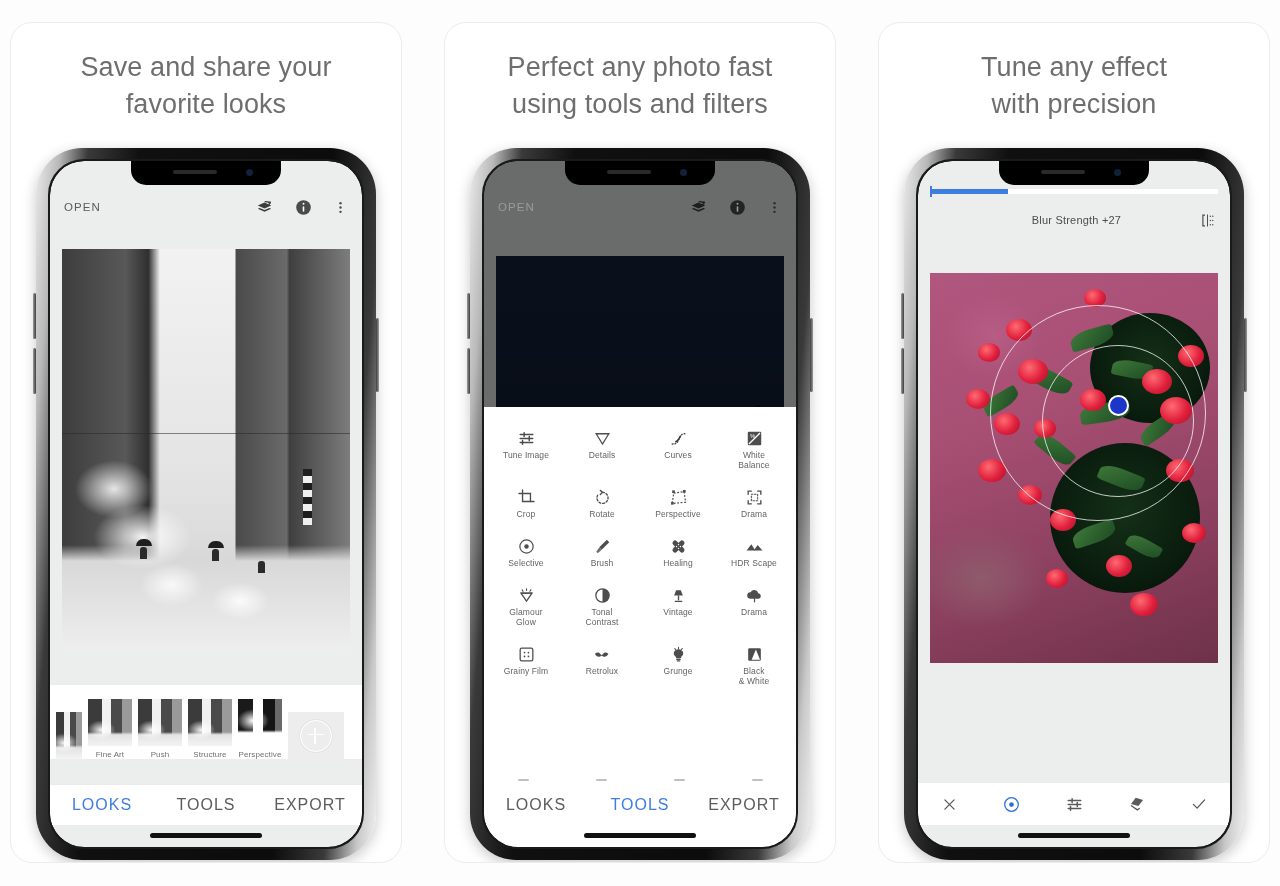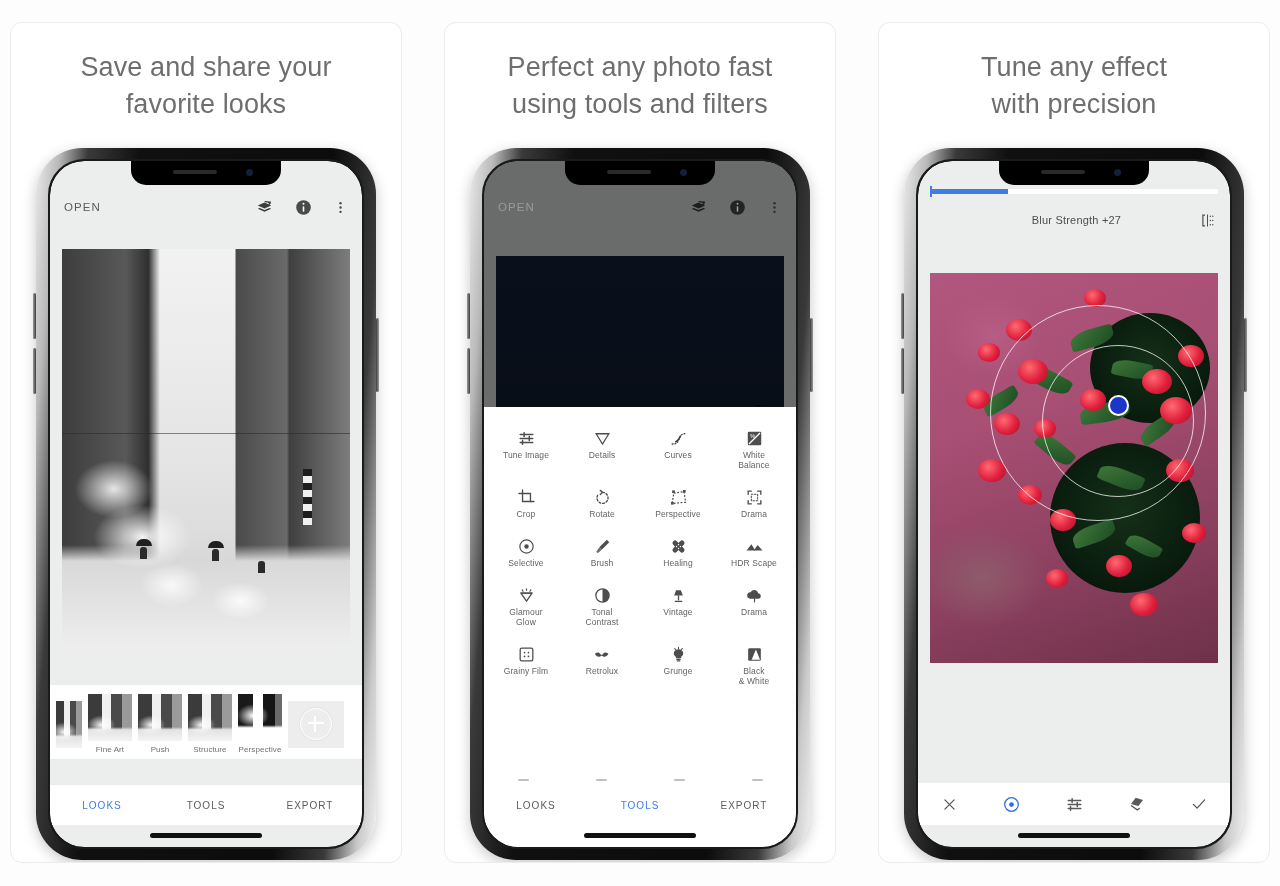--- a/index.html
+++ b/index.html
@@ -16,21 +16,21 @@
   }
 
   
   .card {
     position: absolute;
     top: 22px;
     width: 392px;
     height: 841px;
     background: #ffffff;
     border: 1px solid #ececec;
-    border-radius: 12px;
+    border-radius: 22px;
     box-sizing: border-box;
     overflow: hidden;
   }
   #card-0 { left: 10px; }
   #card-1 { left: 444px; }
   #card-2 { left: 878px; }
 
   .card-title {
     position: absolute;
     top: 26px; left: 0; right: 0;
@@ -156,21 +156,21 @@
     bottom: 22px; left: 0; right: 0;
     height: 40px;
     display: flex;
     align-items: center;
     background: #fff;
     z-index: 25;
   }
   .tabbar .tab {
     flex: 1;
     text-align: center;
-    font-size: 10px;
+    font-size: 16px;
     letter-spacing: 1.0px;
     color: #5c5c5c;
     font-weight: 500;
   }
   .tabbar .tab.active { color: #3f7de0; }
 
   
   .photo-bw {
     position: absolute;
     top: 88px; left: 12px; right: 12px;
@@ -215,21 +215,21 @@
     width: 9px; height: 56px;
     background: repeating-linear-gradient(180deg,#1e1e1e 0 7px,#f0f0f0 7px 14px);
   }
 
   .looks-strip {
     position: absolute;
     left: 0; right: 0; bottom: 88px;
     height: 74px;
     background: #fff;
     display: flex;
-    align-items: center;
+    align-items: flex-end;
     padding: 4px 10px 0 6px;
     box-sizing: border-box;
     overflow: hidden;
   }
   .look {
     width: 44px;
     margin-right: 6px;
     flex: 0 0 auto;
     text-align: center;
   }

